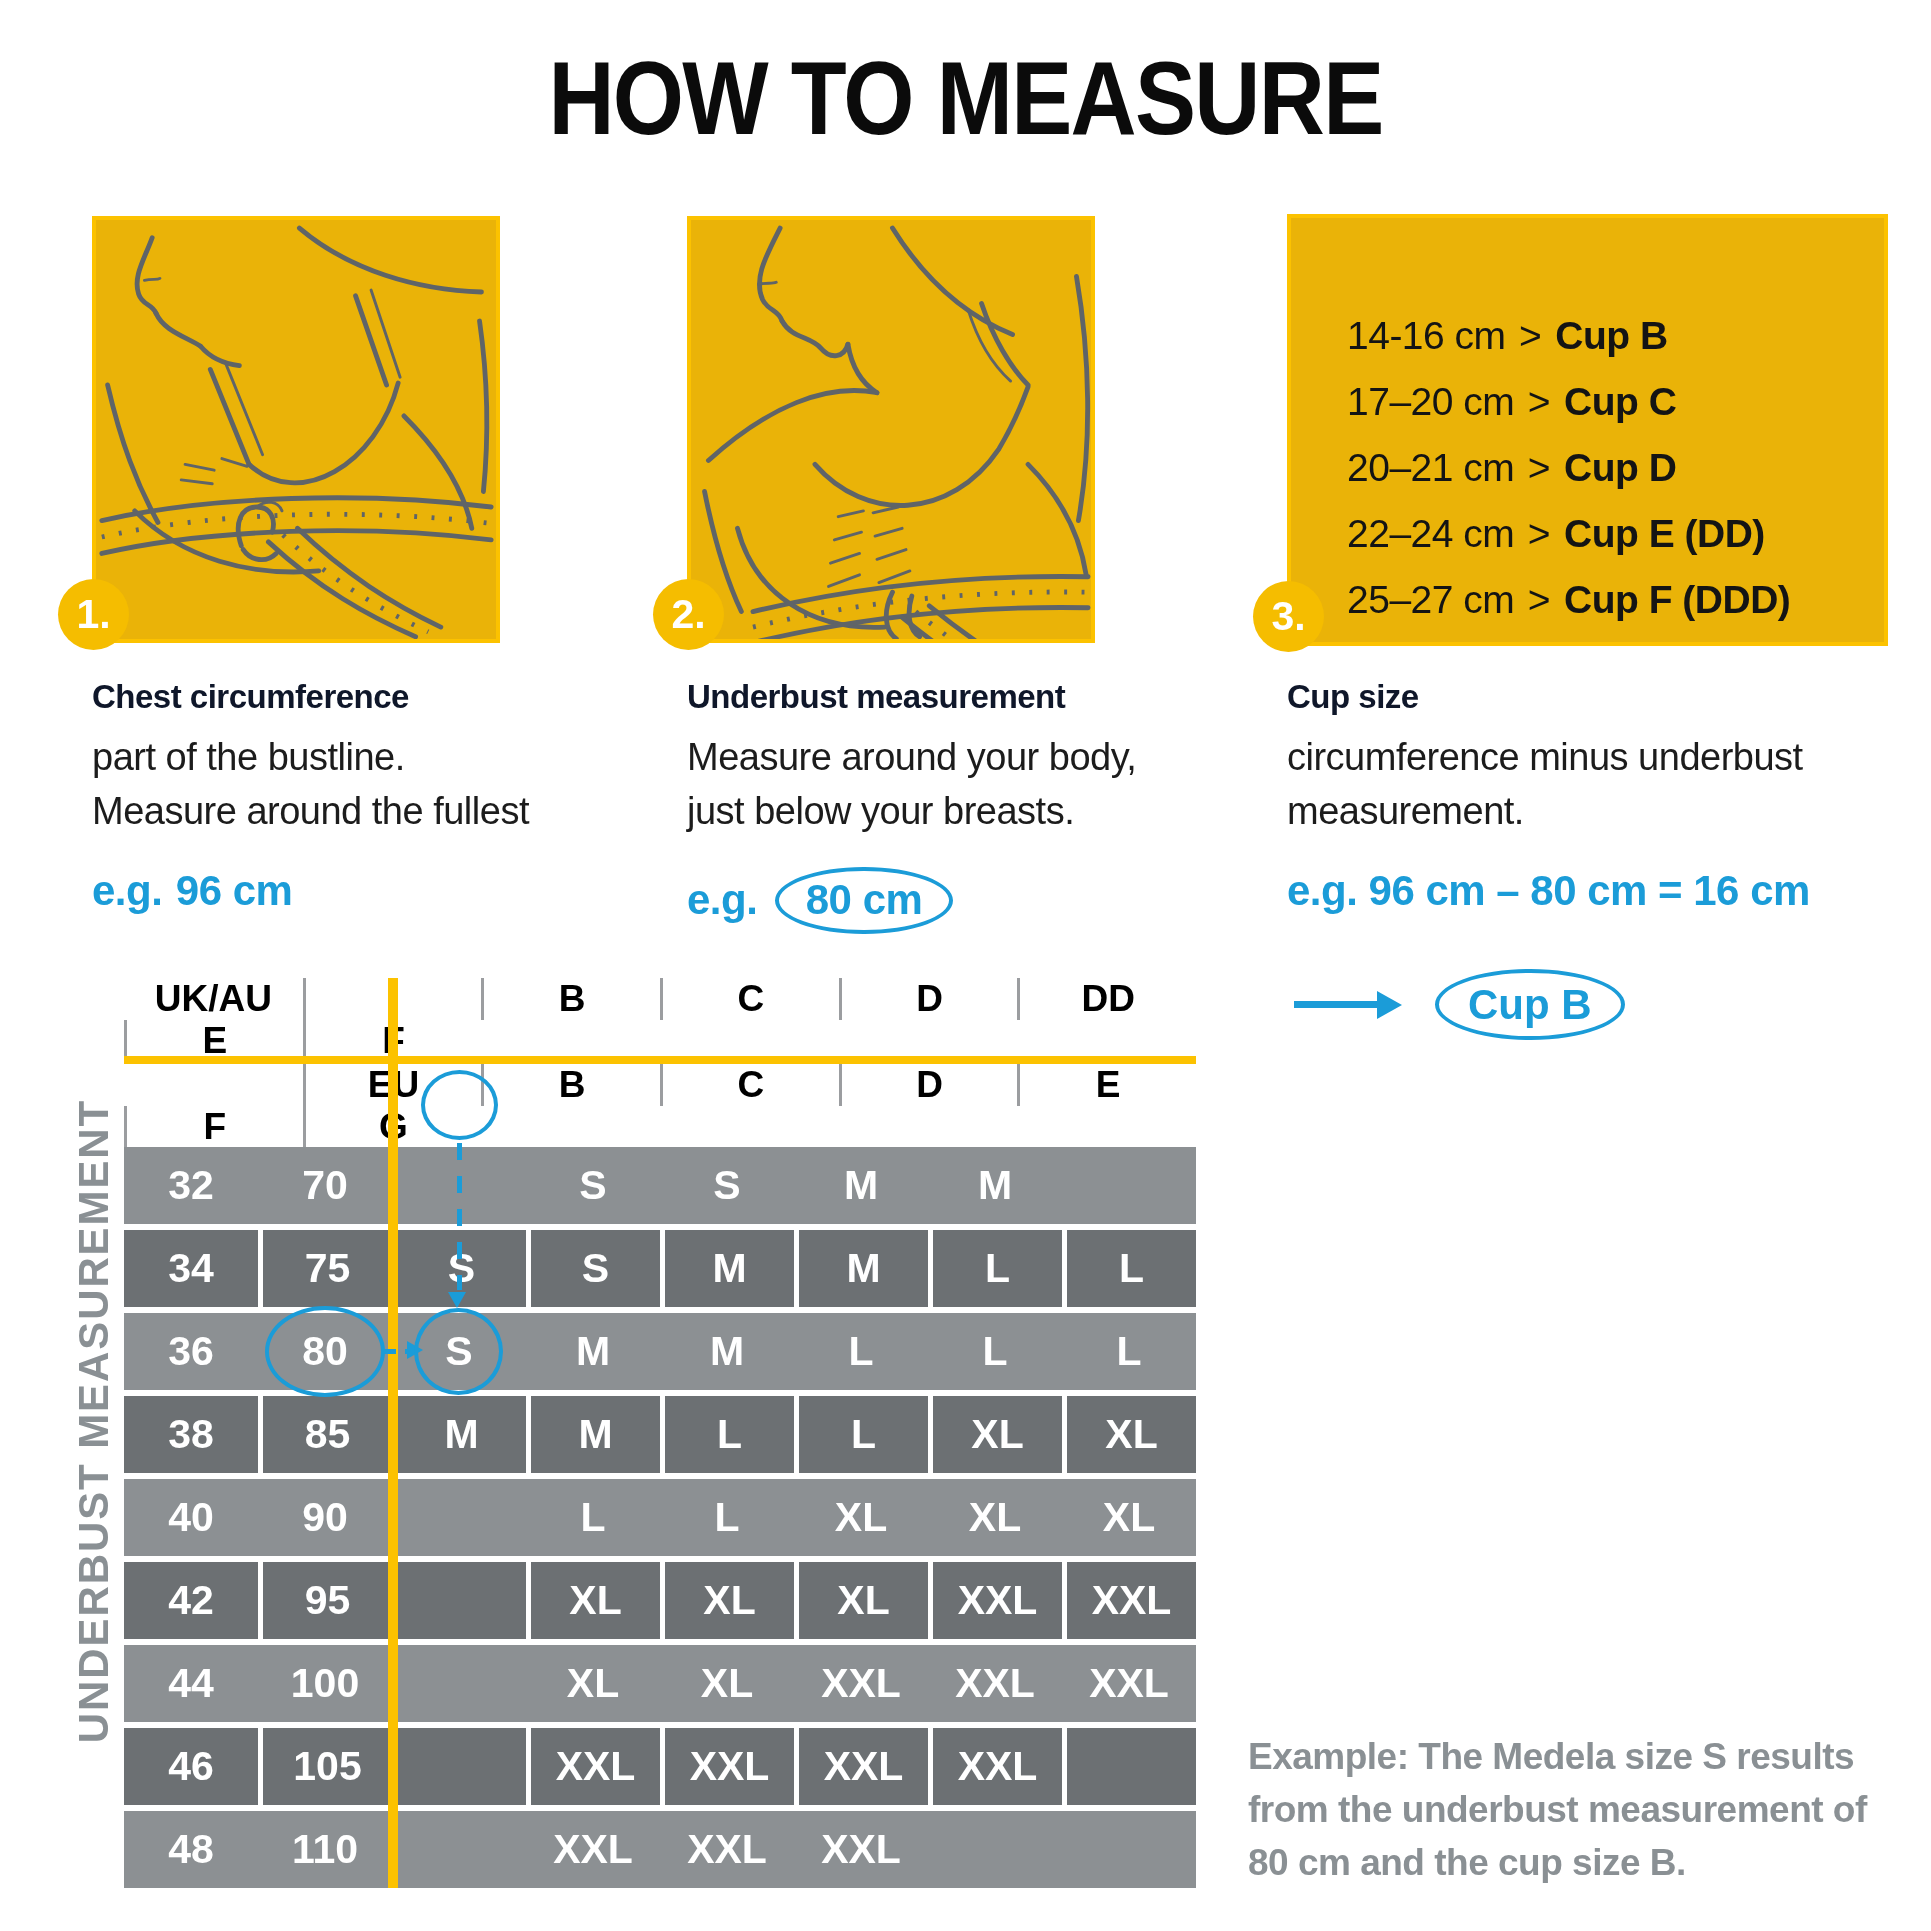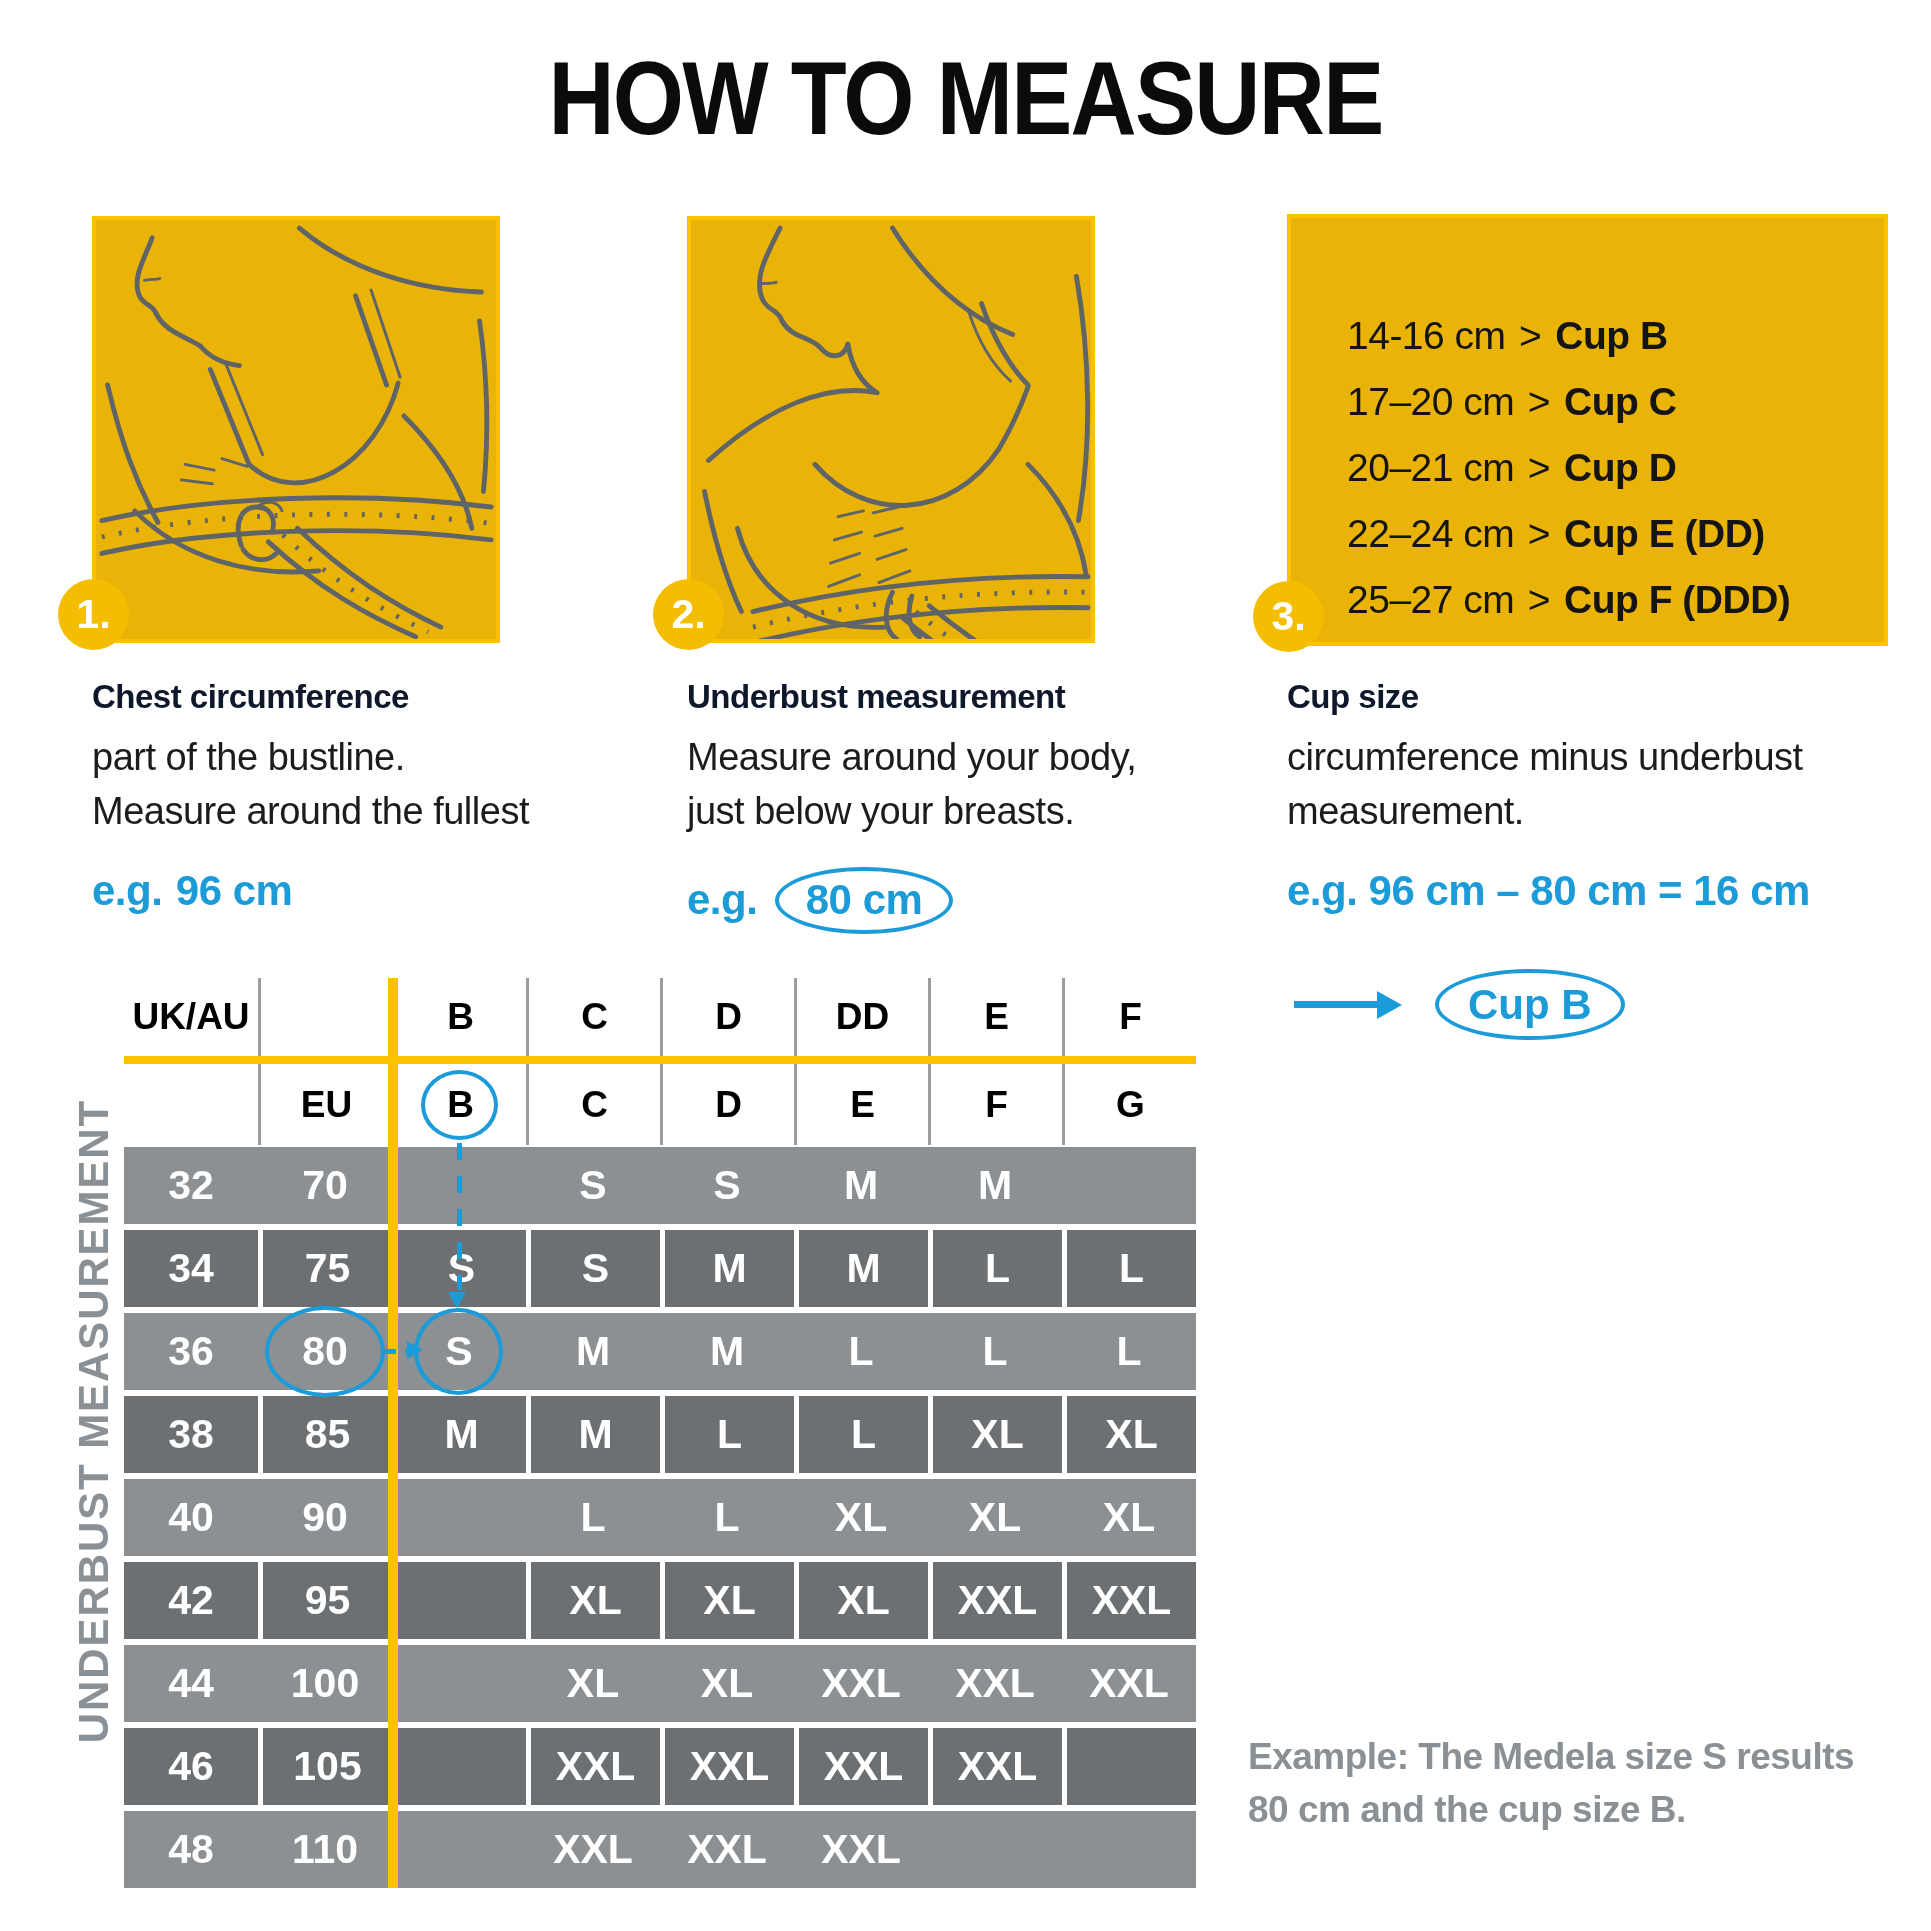--- a/index.html
+++ b/index.html
@@ -51,21 +51,21 @@
     border:4.8px solid var(--blue);border-radius:50%;padding:5.8px 27px;margin-left:17.4px;}
   .result-row{position:absolute;left:1294px;top:966px;height:77px;display:flex;align-items:center;}
   .arrow-line{width:83px;height:6.8px;background:var(--blue);}
   .arrow-head{width:0;height:0;border-top:14.5px solid transparent;
     border-bottom:14.5px solid transparent;border-left:25px solid var(--blue);}
   .result-oval{margin-left:33px;border:4.8px solid var(--blue);border-radius:50%;
     padding:7.7px 29px;font-size:42px;font-weight:700;color:var(--blue);}
 
   
   .hrow{position:absolute;left:124px;width:1072px;display:grid;
-    grid-template-columns:repeat(8,1fr);background:#fff;z-index:1;}
+    grid-template-columns:repeat(6,1fr);background:#fff;z-index:1;}
   #hrow1{top:978px;height:78px;}
   #hrow2{top:1064px;height:81px;}
   .hcell{display:flex;align-items:center;justify-content:center;
     font-size:37px;font-weight:700;color:#000;}
   .hcell + .hcell{border-left:3.9px solid var(--sep);}
   .yellow-hline{position:absolute;left:124px;top:1056px;width:1072px;height:7.7px;
     background:var(--yellow);z-index:2;}
   .yellow-vline{position:absolute;left:388px;top:978px;width:9.7px;height:910px;
     background:var(--yellow);z-index:3;}
 
@@ -370,17 +370,18 @@
   <div class="ann" id="ann-varr"></div>
   <div class="ann oval" id="ann-eu"></div>
   <div class="ann" id="ann-hdash"></div>
   <div class="ann" id="ann-harr"></div>
   <div class="ann oval" id="ann-s"></div>
 
   <div class="side-label">UNDERBUST MEASUREMENT</div>
 
   <div class="footnote">
     <div>Example: The Medela size S results</div>
+    <div>from the underbust measurement of</div>
     <div>80 cm and the cup size B.</div>
   </div>
 
 </div>
 
 
 </body></html>

